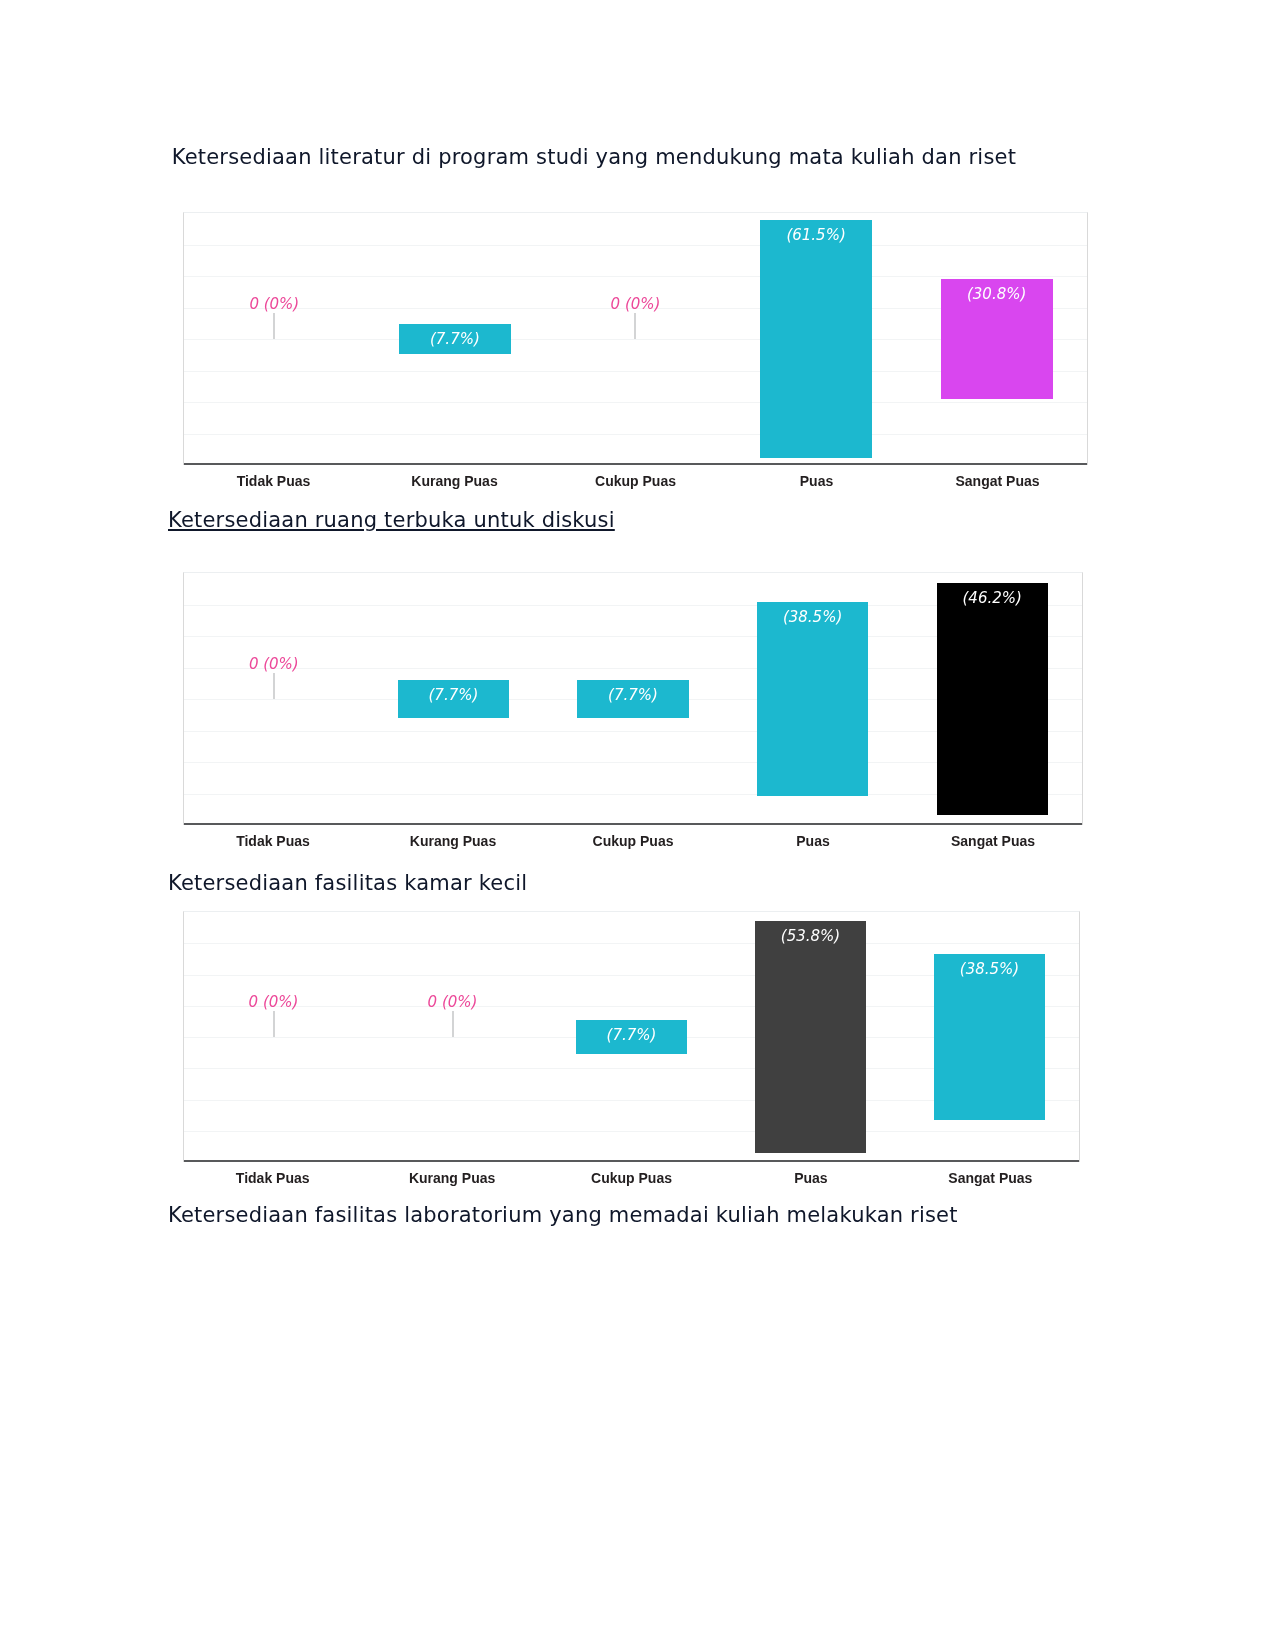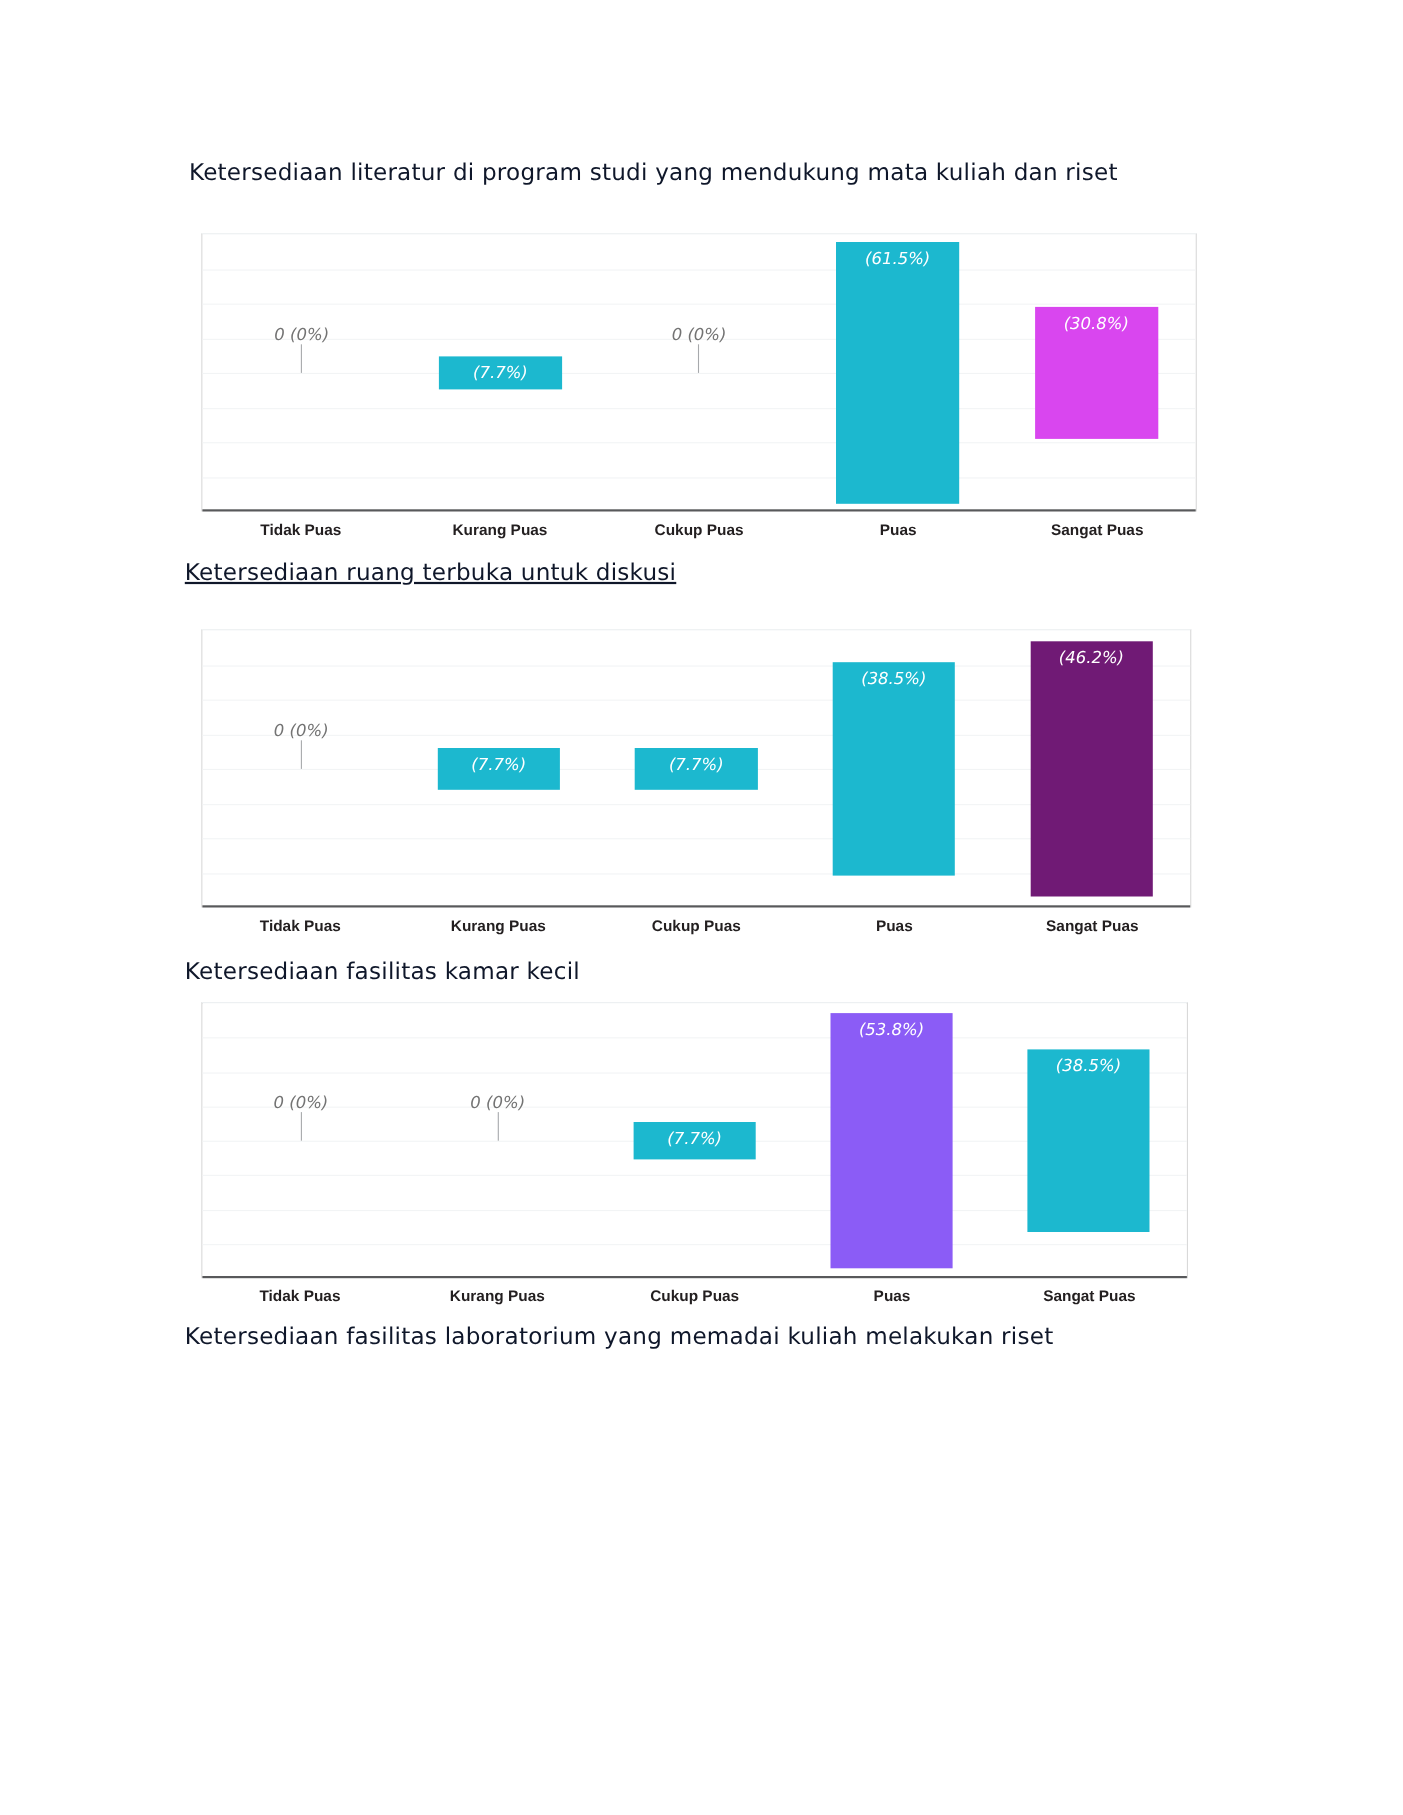--- a/index.html
+++ b/index.html
@@ -107,21 +107,21 @@
     position: absolute;
     left: 50%;
     transform: translateX(-50%);
     white-space: nowrap;
     font-family: "DejaVu Sans", sans-serif;
     font-size: 15px;
     color: #ffffff;
     top: 6px;
   }
   .bar-label.outside {
-    color: #737373;
+    color: #ec4899;
     top: auto;
     bottom: 26px;
   }
   .xlabels {
     position: absolute;
     left: 0;
     right: 0;
     bottom: 0;
     height: 28px;
     display: flex;
@@ -226,21 +226,21 @@
             <div class="bar" style="height: 15.4%; background: rgb(28, 184, 207);">
               <div class="bar-label">(7.7%)</div>
             </div>
           </div>
           <div class="bar-slot">
             <div class="bar" style="height: 77%; background: rgb(28, 184, 207);">
               <div class="bar-label">(38.5%)</div>
             </div>
           </div>
           <div class="bar-slot">
-            <div class="bar" style="height: 92.4%; background: #701a75;">
+            <div class="bar" style="height: 92.4%; background: #000000;">
               <div class="bar-label">(46.2%)</div>
             </div>
           </div>
         </div>
         <div class="axis-line"></div>
       </div>
       <div class="xlabels">
         <div class="xlabel">Tidak Puas</div>
         <div class="xlabel">Kurang Puas</div>
         <div class="xlabel">Cukup Puas</div>
@@ -274,21 +274,21 @@
               <div class="bar-tick"></div>
               <div class="bar-label outside">0 (0%)</div>
             </div>
           </div>
           <div class="bar-slot">
             <div class="bar" style="height: 13.2759%; background: rgb(28, 184, 207);">
               <div class="bar-label">(7.7%)</div>
             </div>
           </div>
           <div class="bar-slot">
-            <div class="bar" style="height: 92.7586%; background: #8b5cf6;">
+            <div class="bar" style="height: 92.7586%; background: #404040;">
               <div class="bar-label">(53.8%)</div>
             </div>
           </div>
           <div class="bar-slot">
             <div class="bar" style="height: 66.3793%; background: rgb(28, 184, 207);">
               <div class="bar-label">(38.5%)</div>
             </div>
           </div>
         </div>
         <div class="axis-line"></div>

